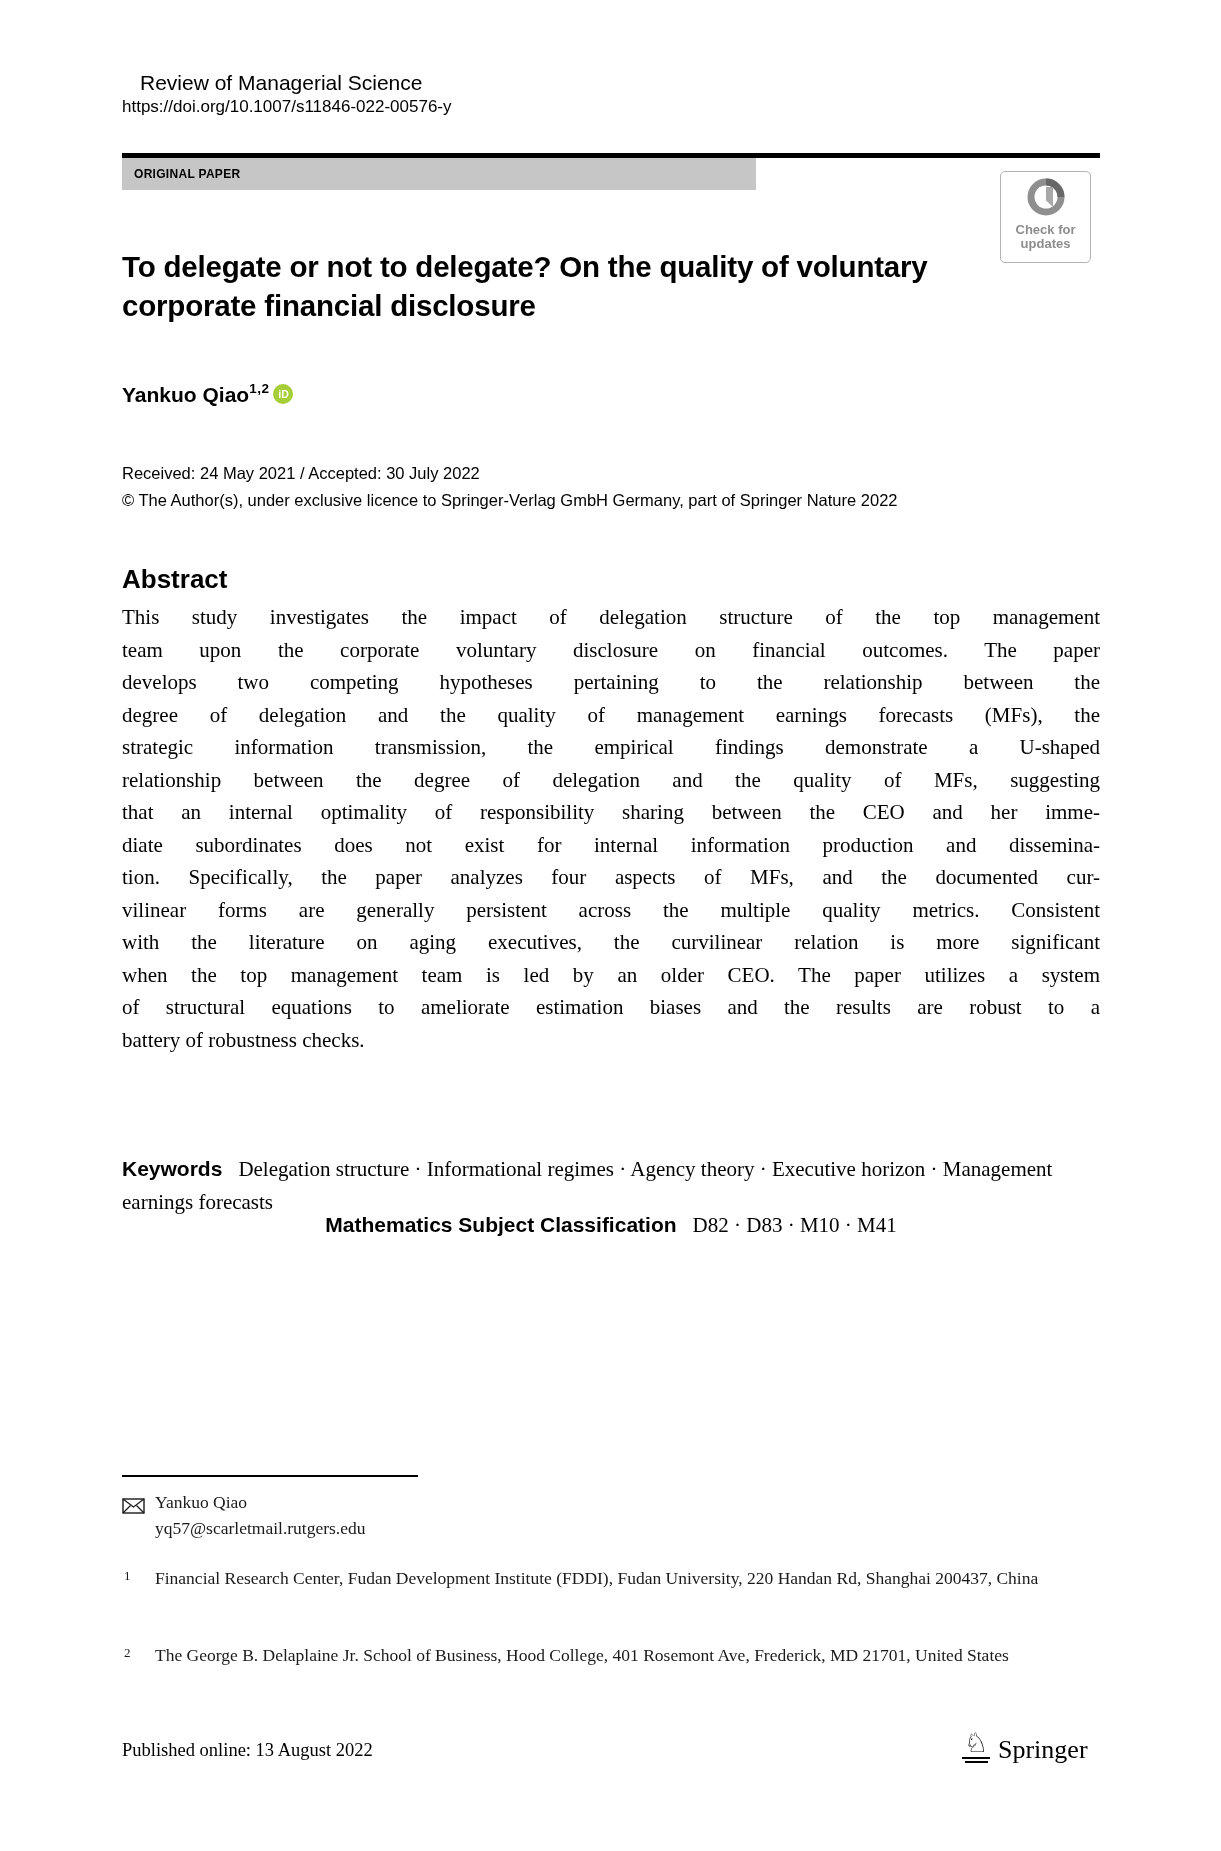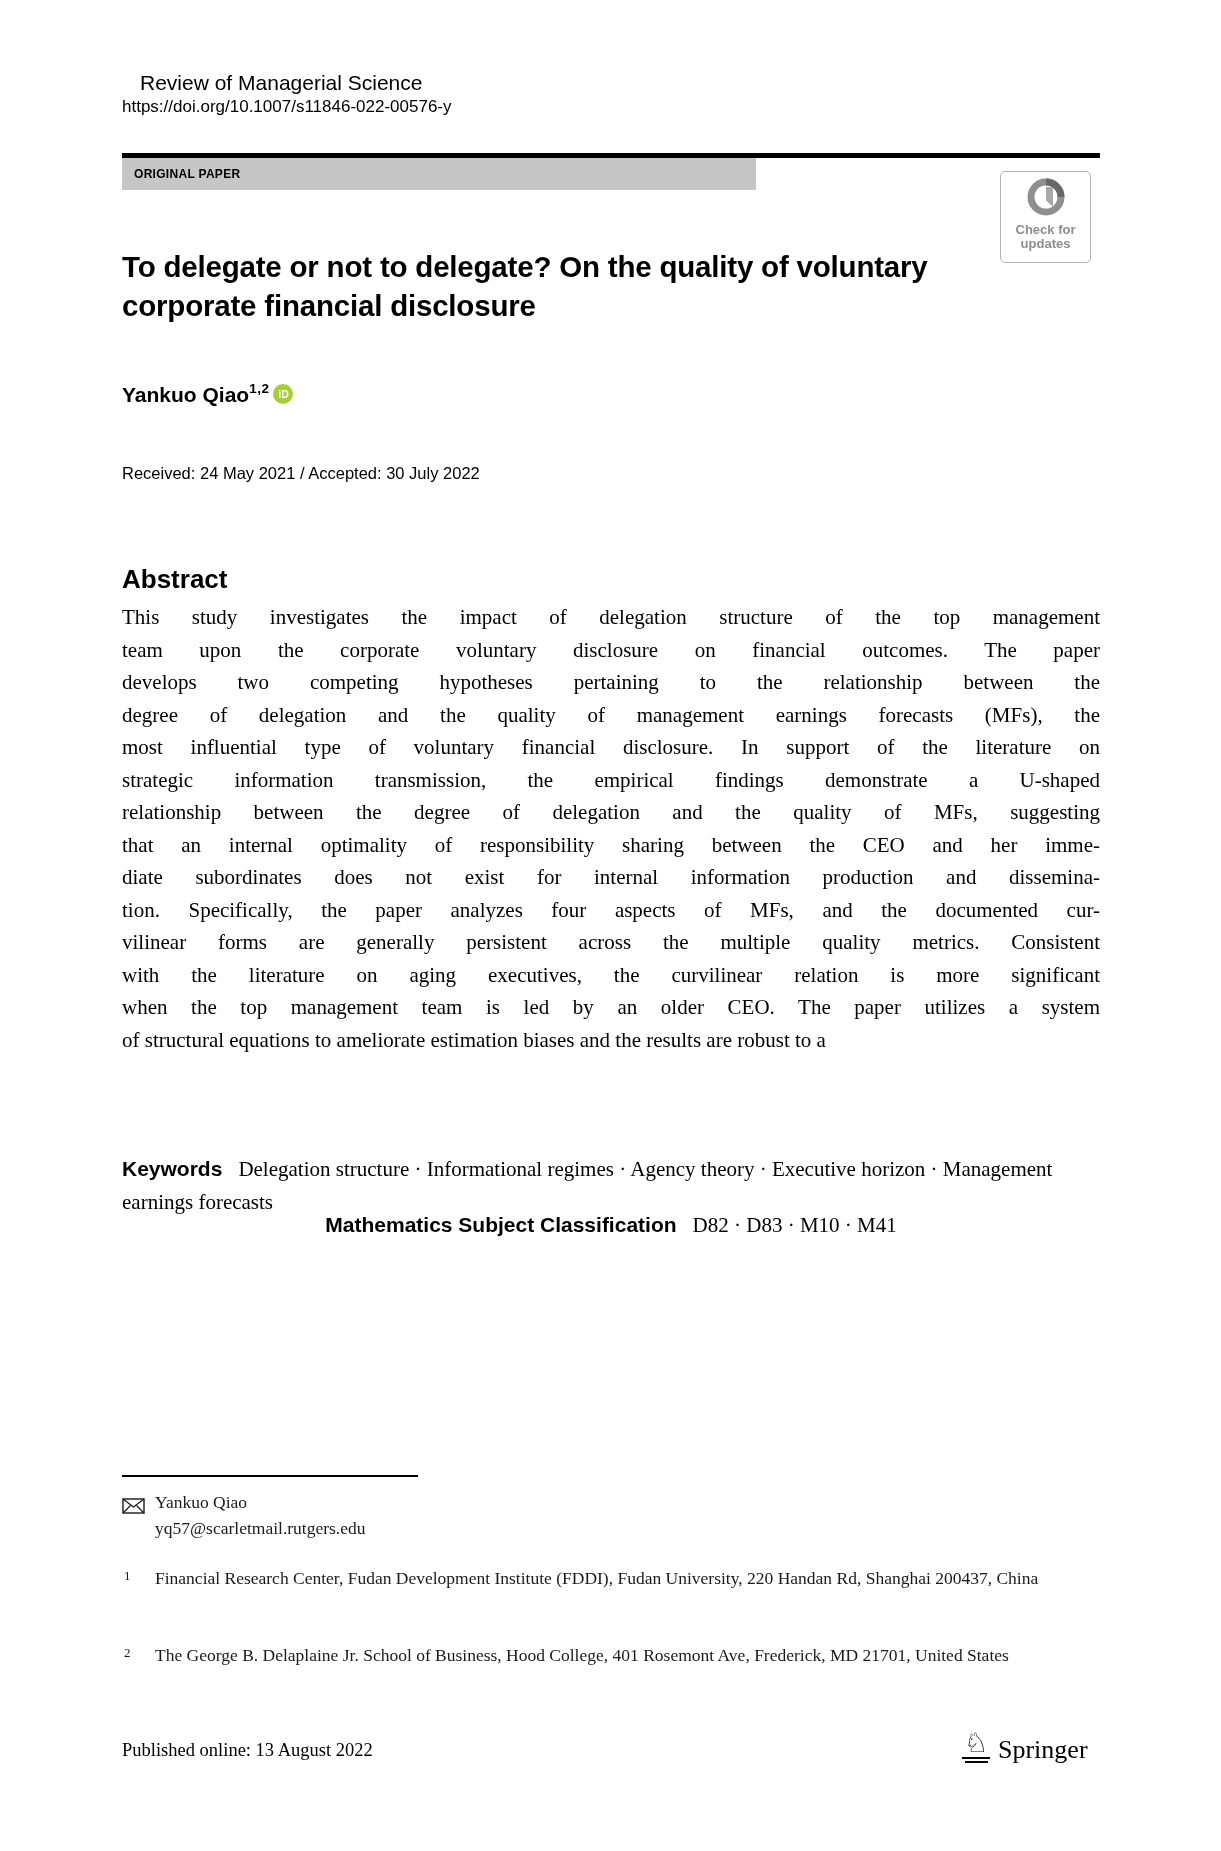--- a/index.html
+++ b/index.html
@@ -86,38 +86,39 @@
 
   <div class="title">
     <div>To delegate or not to delegate? On the quality of voluntary</div>
     <div>corporate financial disclosure</div>
   </div>
 
   <div class="author-line"><span>Yankuo Qiao</span><span class="author-sup">1,2</span><span class="orcid">iD</span></div>
 
   <div class="dates-block">
     <div>Received: 24 May 2021 / Accepted: 30 July 2022</div>
+    <div>© The Author(s), under exclusive licence to Springer-Verlag GmbH Germany, part of Springer Nature 2022</div>
   </div>
 
   <div class="abstract-heading">Abstract</div>
   <div class="abstract-body">
       <div class="abs-line">This study investigates the impact of delegation structure of the top management</div>
       <div class="abs-line">team upon the corporate voluntary disclosure on financial outcomes. The paper</div>
       <div class="abs-line">develops two competing hypotheses pertaining to the relationship between the</div>
       <div class="abs-line">degree of delegation and the quality of management earnings forecasts (MFs), the</div>
-      <div class="abs-line">most influential type of voluntary financial disclosure. In support of the literature on</div>
       <div class="abs-line">strategic information transmission, the empirical findings demonstrate a U-shaped</div>
       <div class="abs-line">relationship between the degree of delegation and the quality of MFs, suggesting</div>
       <div class="abs-line">that an internal optimality of responsibility sharing between the CEO and her imme-</div>
       <div class="abs-line">diate subordinates does not exist for internal information production and dissemina-</div>
       <div class="abs-line">tion. Specifically, the paper analyzes four aspects of MFs, and the documented cur-</div>
       <div class="abs-line">vilinear forms are generally persistent across the multiple quality metrics. Consistent</div>
       <div class="abs-line">with the literature on aging executives, the curvilinear relation is more significant</div>
       <div class="abs-line">when the top management team is led by an older CEO. The paper utilizes a system</div>
       <div class="abs-line">of structural equations to ameliorate estimation biases and the results are robust to a</div>
+      <div class="abs-line">battery of robustness checks.</div>
     </div>
 
   <div class="keywords"><span class="inline-label">Keywords</span><span>Delegation structure · Informational regimes · Agency theory · Executive horizon · Management earnings forecasts</span></div>
 
   <div class="msc"><span class="inline-label">Mathematics Subject Classification</span><span>D82 · D83 · M10 · M41</span></div>
 
   <div class="fn-divider"></div>
 
   <div class="correspondence">
     <span class="mail-icon">

